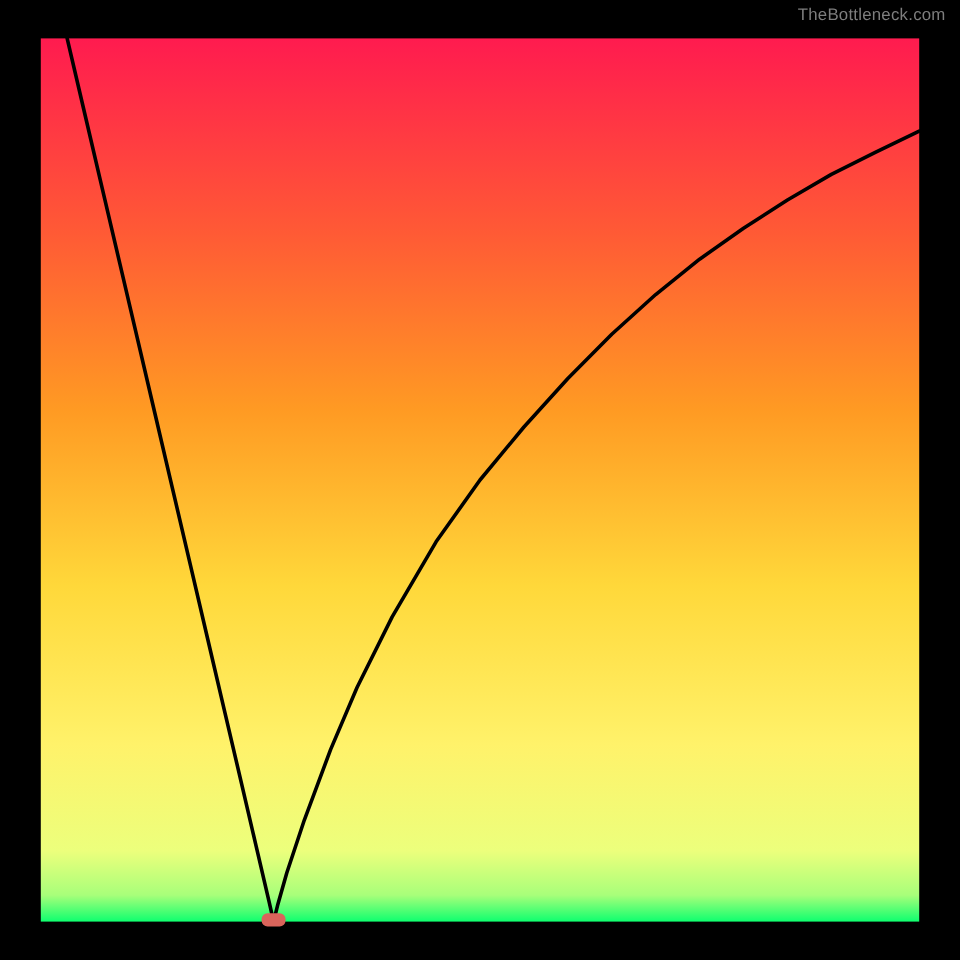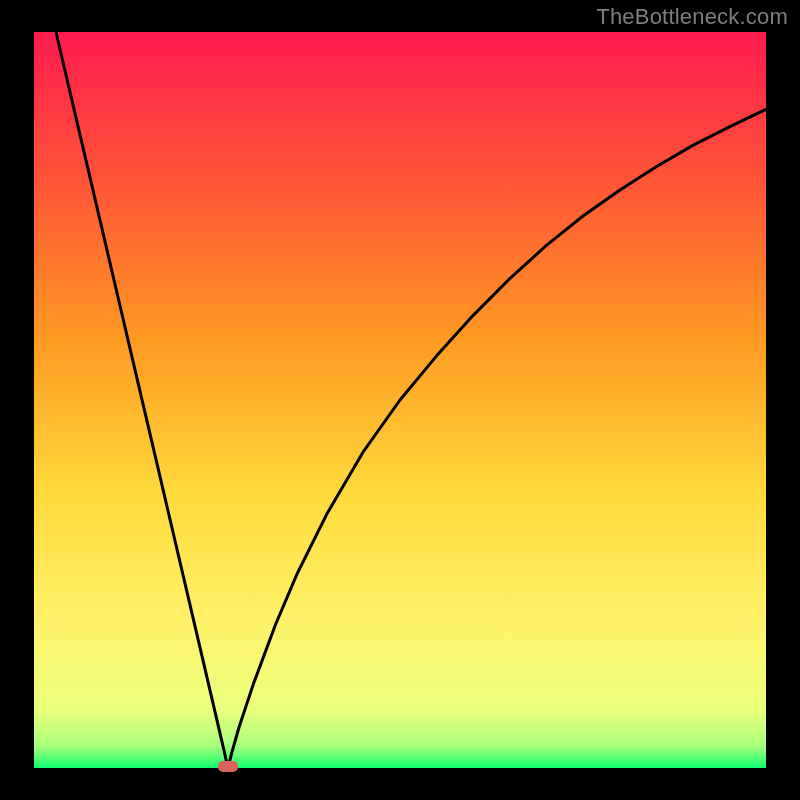--- a/index.html
+++ b/index.html
@@ -13,21 +13,21 @@
   }
   .stage {
     position: relative;
     width: 800px;
     height: 800px;
   }
   .watermark {
     position: absolute;
     top: 4px;
     right: 12px;
-    font-size: 22px;
+    font-size: 14px;
     font-weight: 500;
     color: #7e7e7e;
     letter-spacing: 0.2px;
   }
   svg {
     display: block;
   }
 </style>
 </head>
 <body>

